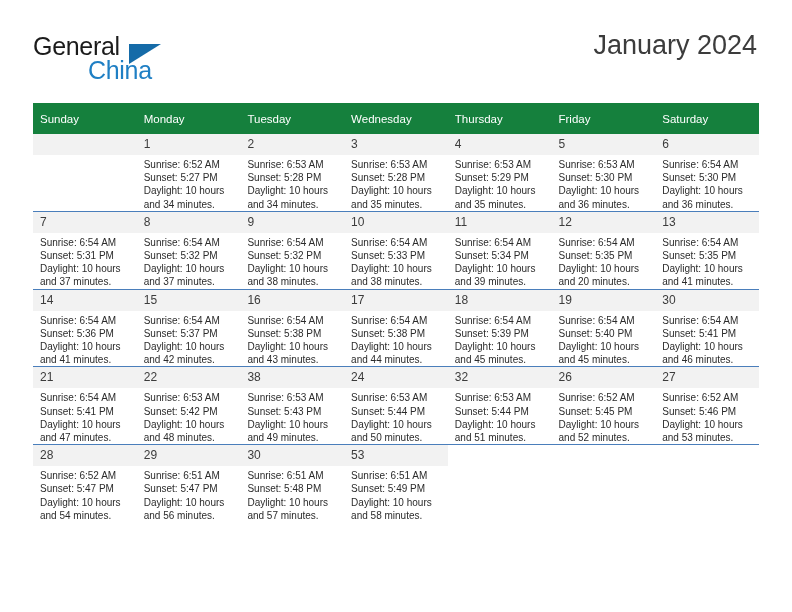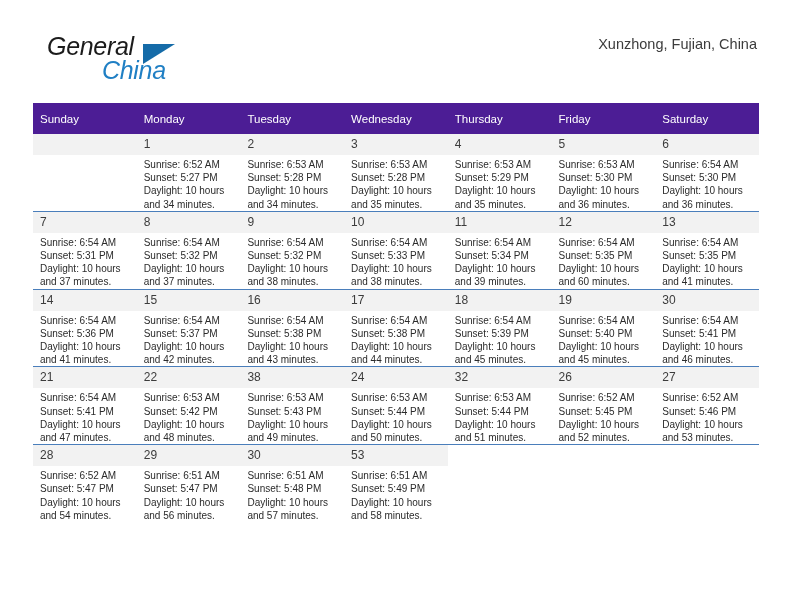--- a/index.html
+++ b/index.html
@@ -25,25 +25,24 @@
   
   .top {
     position: absolute;
     left: 0;
     top: 0;
     width: 792px;
     height: 100px;
   }
   .logo {
     position: absolute;
-    left: 47px;
+    left: 33px;
     top: 32px;
     width: 180px;
     height: 54px;
-    font-style: italic;
   }
   .logo-general {
     position: absolute;
     left: 0;
     top: 0;
     font-size: 25px;
     letter-spacing: -0.3px;
     color: #1b1b1b;
     font-family: "Liberation Sans", sans-serif;
   }
@@ -91,21 +90,21 @@
   
   .cal {
     position: absolute;
     left: 33px;
     top: 103px;
     width: 726px;
     border-collapse: collapse;
     table-layout: fixed;
   }
   .cal th {
-    background: #4c1d95;
+    background: #15803d;
     color: #ffffff;
     font-size: 11.5px;
     font-weight: normal;
     text-align: left;
     padding: 6px 0 6px 7px;
     height: 19px;
     vertical-align: middle;
     border: none;
   }
   .cal td {
@@ -156,21 +155,21 @@
 
   <div class="top">
 
     <div class="logo">
       <span class="logo-general">General</span>
       <span class="logo-tri"></span>
       <span class="logo-blue">China</span>
     </div>
 
     <div class="title-block">
-      <p class="cal-subtitle">Xunzhong, Fujian, China</p>
+      <h1 class="cal-title">January 2024</h1>
     </div>
 
   </div>
 
   <table class="cal">
     <thead>
       <tr>
         <th>Sunday</th>
         <th>Monday</th>
         <th>Tuesday</th>
@@ -285,21 +284,21 @@
               <div>Daylight: 10 hours</div>
               <div>and 39 minutes.</div>
             </div>
           </td>
           <td>
             <span class="daynum">12</span>
             <div class="info">
               <div>Sunrise: 6:54 AM</div>
               <div>Sunset: 5:35 PM</div>
               <div>Daylight: 10 hours</div>
-              <div>and 60 minutes.</div>
+              <div>and 20 minutes.</div>
             </div>
           </td>
           <td>
             <span class="daynum">13</span>
             <div class="info">
               <div>Sunrise: 6:54 AM</div>
               <div>Sunset: 5:35 PM</div>
               <div>Daylight: 10 hours</div>
               <div>and 41 minutes.</div>
             </div>

